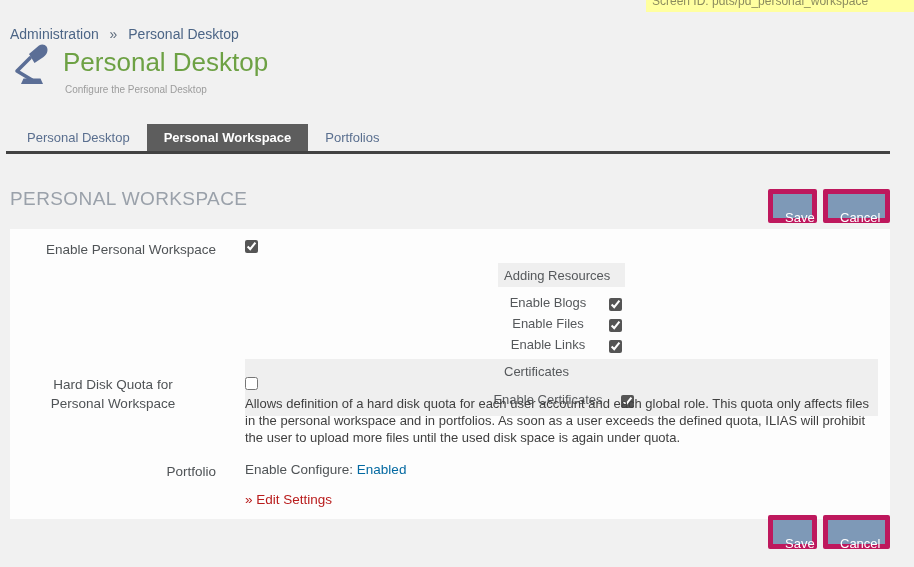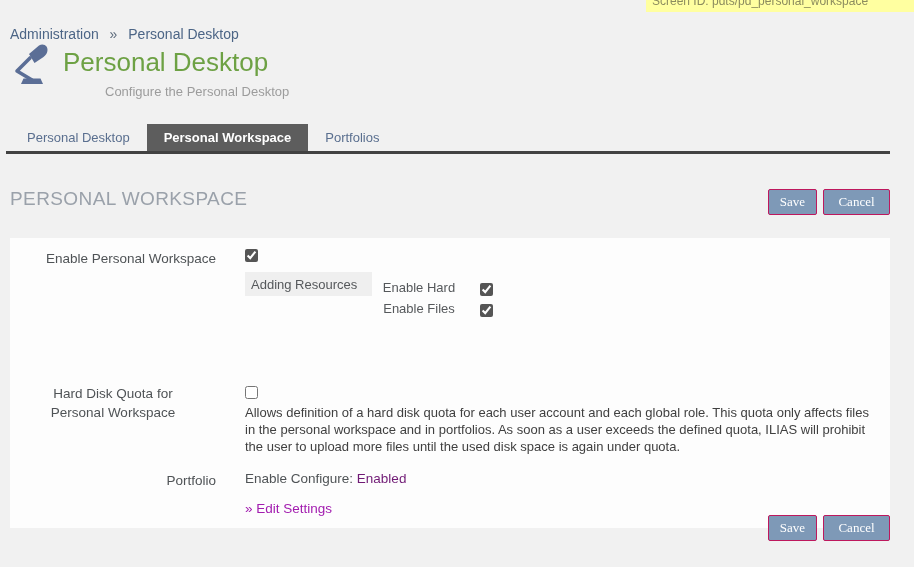--- a/index.html
+++ b/index.html
@@ -19,75 +19,75 @@
   
   .screen-id{
     left:646px;top:-8px;height:19px;width:400px;
     background:#ffffa0;color:#8c8c5e;font-size:12px;line-height:17px;
     padding:1px 4px 0 6px;white-space:nowrap;
   }
 
   
   .lamp{left:11px;top:43px;}
   .page-title{left:63px;top:47px;font-size:26px;color:#6da144;}
-  .page-subtitle{left:65px;top:84px;font-size:13px;color:#9c9c9c;margin-left:40px;}
+  .page-subtitle{left:65px;top:84px;font-size:10px;color:#9c9c9c;}
 
   
   .tabs{left:10px;top:124px;height:27px;display:flex;}
   .tab{
     height:27px;line-height:27px;padding:0 17px;font-size:13px;
     color:#5a6f8f;cursor:pointer;white-space:nowrap;
   }
   .tab.active{background:#5d5d5d;color:#ffffff;font-weight:bold;}
   .tab-rule{left:6px;top:151px;width:884px;height:3px;background:#424242;}
 
   
   .section-title{left:10px;top:188px;font-size:19px;color:#9aa1aa;letter-spacing:.4px;}
   .btn{
     height:26px;line-height:24px;text-align:center;font-size:13px;color:#fff;
-    background:#7e99b7;border:1px solid #be185d;border-radius:2px;
-    cursor:pointer;box-sizing:border-box;padding:0;
-    font-family:Liberation Serif, serif;
+    background:#7e99b7;border:5px solid #be185d;border-radius:2px;
+    cursor:pointer;box-sizing:border-box;padding:12px;
+    font-family:Liberation Sans, sans-serif;
   }
   .btn-save-top{left:768px;top:189px;width:49px;}
   .btn-cancel-top{left:823px;top:189px;width:67px;}
   .btn-save-bottom{left:768px;top:515px;width:49px;}
   .btn-cancel-bottom{left:823px;top:515px;width:67px;}
 
   
-  .form-box{left:10px;top:238px;width:880px;height:290px;background:#fdfdfd;}
+  .form-box{left:10px;top:229px;width:880px;height:290px;background:#fdfdfd;}
   .form-box .abs{position:absolute;}
   .row-label{width:206px;text-align:right;font-size:13.5px;color:#4f5356;line-height:19px;}
   input[type="checkbox"]{width:13px;height:13px;margin:0;accent-color:#555;}
 
   .lbl-epw{left:0;top:11px;}
   .cb-epw{left:235px;top:11px;}
 
   
   .sub-table{left:235px;top:34px;width:633px;}
-  .sub-group{display:flex;align-items:flex-start;}
+  .sub-group{display:flex;align-items:center;flex-direction:column;}
   .sub-group.shaded{background:#efefef;}
   .sub-group-label{
     width:127px;box-sizing:border-box;background:#efefef;
     padding:5px 4px 4px 6px;font-size:13px;color:#55585b;flex:none;
   }
   .sub-rows{flex:1;padding:5px 0 4px 4px;}
   .sub-row{height:21px;line-height:21px;white-space:nowrap;}
   .sub-group.shaded .sub-row{height:24px;line-height:24px;}
   .cb-label{display:inline-block;min-width:86px;text-align:center;font-size:13px;color:#55585b;}
   .sub-row input{margin-left:18px;vertical-align:middle;position:relative;top:1px;}
 
   .lbl-quota{left:0;top:146px;text-align:center;}
   .cb-quota{left:235px;top:148px;}
   .quota-desc{left:235px;top:166px;width:630px;font-size:13px;line-height:17px;color:#404040;}
 
   .lbl-portfolio{left:0;top:233px;}
   .portfolio-status{left:235px;top:233px;font-size:13.5px;color:#4f5356;}
-  .portfolio-status .status-val{color:#701a75;}
-  .portfolio-link{left:235px;top:263px;font-size:13.5px;color:#a21caf;text-decoration:none;cursor:pointer;}
+  .portfolio-status .status-val{color:#0369a1;}
+  .portfolio-link{left:235px;top:263px;font-size:13.5px;color:#b91c1c;text-decoration:none;cursor:pointer;}
 </style>
 </head>
 <body>
 
 <div class="abs breadcrumb">
   <a>Administration</a>
   <span class="sep">»</span>
   <a>Personal Desktop</a>
 </div>
 
@@ -118,24 +118,35 @@
 <div class="abs form-box">
 
   <div class="abs row-label lbl-epw">Enable Personal Workspace</div>
   <input type="checkbox" class="abs cb-epw" checked="" style="">
 
   <div class="abs sub-table">
     <div class="sub-group">
       <div class="sub-group-label">Adding Resources</div>
       <div class="sub-rows">
         <div class="sub-row">
-          <span class="cb-label">Enable Hard</span><input type="checkbox" checked="" style="">
+          <span class="cb-label">Enable Blogs</span><input type="checkbox" checked="" style="">
         </div>
         <div class="sub-row">
           <span class="cb-label">Enable Files</span><input type="checkbox" checked="" style="">
+        </div>
+        <div class="sub-row">
+          <span class="cb-label">Enable Links</span><input type="checkbox" checked="" style="">
+        </div>
+      </div>
+    </div>
+    <div class="sub-group shaded">
+      <div class="sub-group-label">Certificates</div>
+      <div class="sub-rows">
+        <div class="sub-row">
+          <span class="cb-label">Enable Certificates</span><input type="checkbox" checked="" style="">
         </div>
       </div>
     </div>
   </div>
 
   <div class="abs row-label lbl-quota">
     <div>Hard Disk Quota for</div>
     <div>Personal Workspace</div>
   </div>
   <input type="checkbox" class="abs cb-quota" style="">

